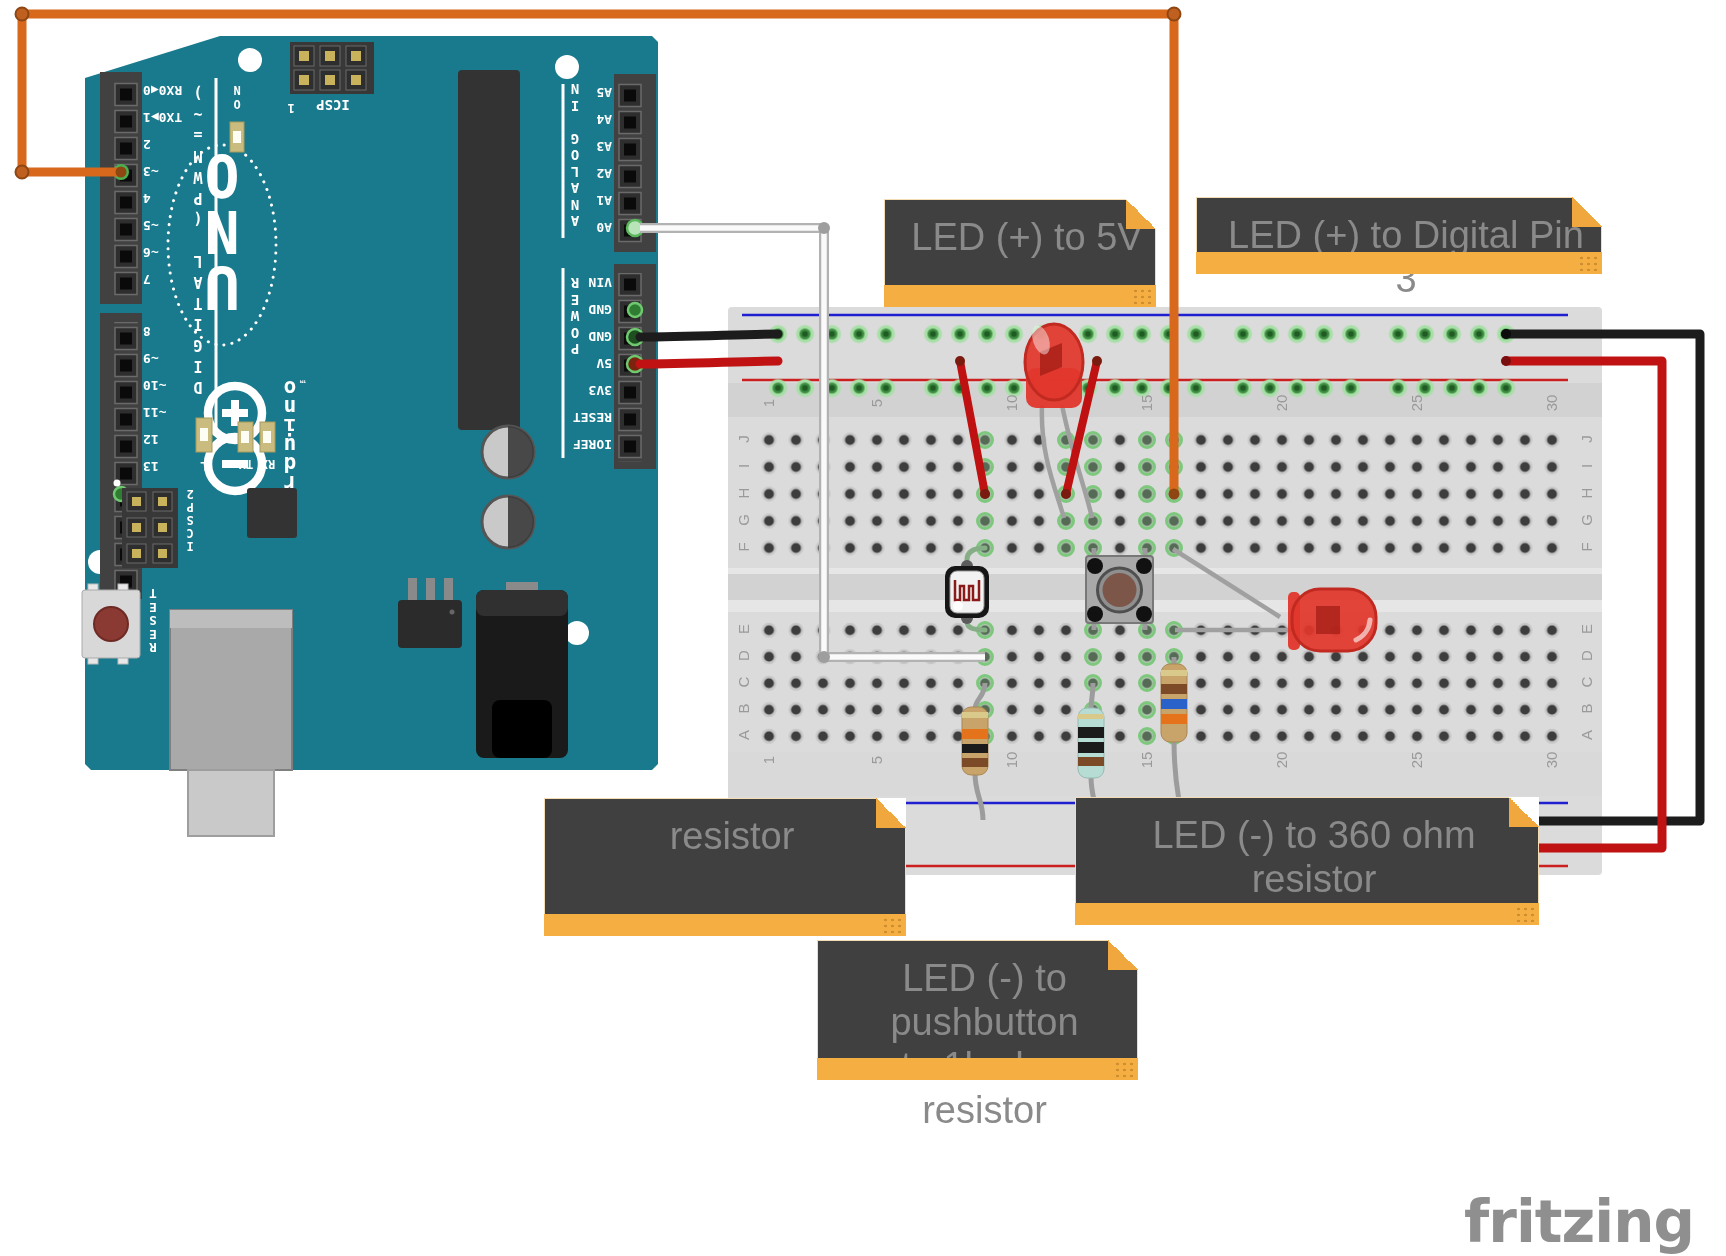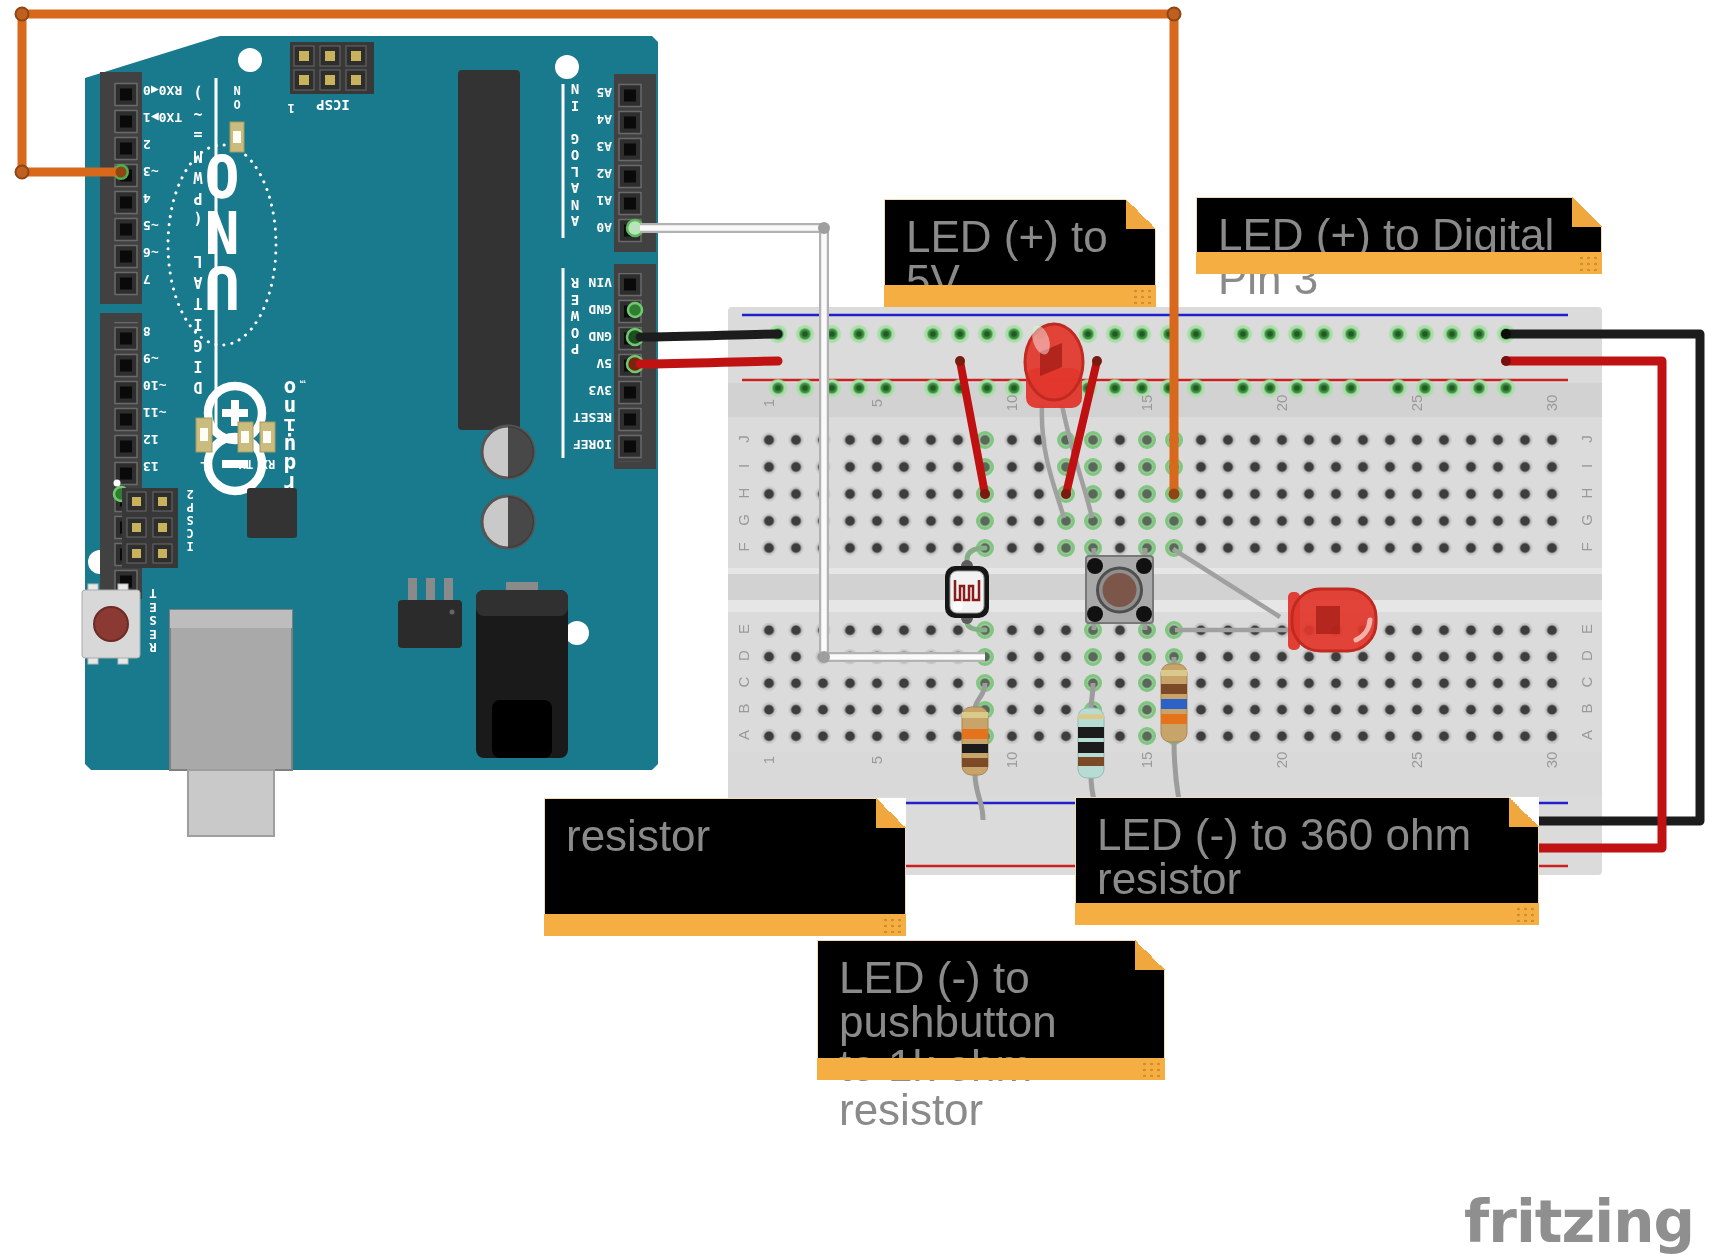--- a/index.html
+++ b/index.html
@@ -12,22 +12,22 @@
   .pinlab text{fill:#fff;font:bold 13px "DejaVu Sans Mono",monospace;}
   .anchor-end text{text-anchor:end}
   .anchor-start text{text-anchor:start}
   .anchor-mid text{text-anchor:middle}
   .silk text{fill:#fff;font-family:"DejaVu Sans Mono",monospace;font-weight:bold;text-anchor:middle;}
   .bblab text{fill:#9a9a9a;font:15px "Liberation Sans",sans-serif;text-anchor:middle;}
   .greenring circle{fill:rgba(141,214,141,.30);stroke:#7ec87e;stroke-width:3;}
   .logo-text{fill:#8f8f8f;font:bold 58px "DejaVu Sans",sans-serif;letter-spacing:-1px;text-anchor:end;}
 
   
-  .note{position:absolute;background:#000000;box-shadow:0 0 0 1px #f3dcb4 inset;
-    color:#8a8a8a;font-size:44px;line-height:44px;z-index:5;}
+  .note{position:absolute;background:#404040;box-shadow:0 0 0 1px #f3dcb4 inset;
+    color:#8a8a8a;font-size:38px;line-height:44px;z-index:5;text-align:center;}
   .note .fold{position:absolute;top:0;right:0;width:30px;height:30px;
     background:linear-gradient(to bottom left,#ffffff 50%,#f0a73d 50%);}
   .note .txt{padding:16px 8px 0 22px;}
   .note .bar{position:absolute;left:0;right:0;bottom:0;height:22px;background:#f4ae41;}
   .note .grip{position:absolute;right:4px;bottom:3px;width:20px;height:16px;
     background-image:radial-gradient(#cf8f2e 1.6px,transparent 1.8px);
     background-size:7px 6px;}
 </style>
 </head>
 <body>
@@ -589,21 +589,21 @@
   <div class="fold"></div>
   <div class="txt">
     <div>LED (-) to 360 ohm</div>
     <div>resistor</div>
   </div>
   <div class="bar">
         <span class="grip"></span>
       </div>
 </div>
 
-<div class="note" style="left:817px;top:940px;width:348px;height:140px">
+<div class="note" style="left:817px;top:940px;width:321px;height:140px">
   <div class="fold"></div>
   <div class="txt">
     <div>LED (-) to pushbutton</div>
     <div>to 1k ohm resistor</div>
   </div>
   <div class="bar">
         <span class="grip"></span>
       </div>
 </div>
 

